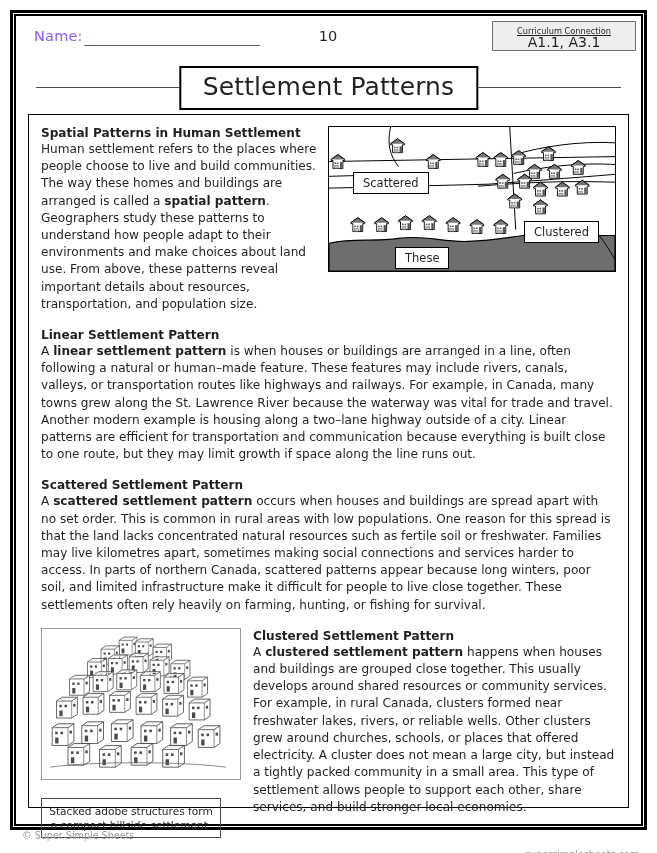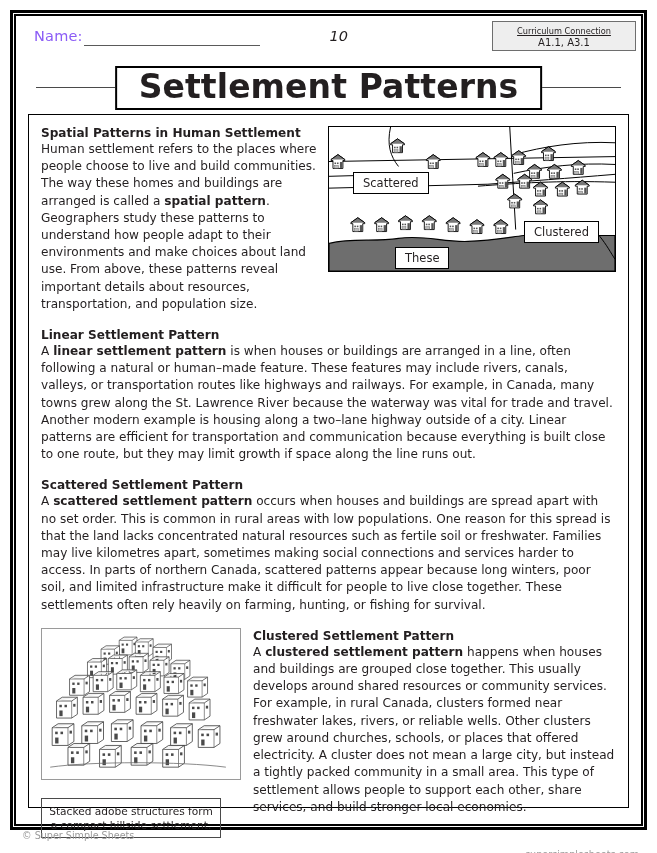--- a/index.html
+++ b/index.html
@@ -59,23 +59,22 @@
     top: 29px;
     width: 176px;
     height: 0;
     border-bottom: 1.6px solid #5a5a5a;
   }
   .page-number {
     position: absolute;
     left: 292px;
     top: 12px;
     width: 40px;
-    text-align: right;
+    text-align: center;
     font-size: 14.5px;
-    font-style: italic;
   }
   .curriculum-box {
     position: absolute;
     right: 5px;
     top: 5px;
     width: 144px;
     height: 30px;
     background: #eeeeee;
     border: 1.4px solid #6e6e6e;
     box-sizing: border-box;
@@ -83,21 +82,21 @@
     padding-top: 3px;
   }
   .curriculum-title {
     font-size: 8.2px;
     text-decoration: underline;
     display: block;
     line-height: 12px;
     color: #231f20;
   }
   .curriculum-codes {
-    font-size: 10px;
+    font-size: 14px;
     display: block;
     line-height: 11px;
     color: #231f20;
   }
 
   
   .title-wrap {
     position: absolute;
     left: 0;
     top: 50px;
@@ -115,22 +114,22 @@
   .title-box {
     position: absolute;
     left: 50%;
     transform: translateX(-50%);
     top: 0;
     border: 2px solid #000;
     background: #fff;
     padding: 4px 22px 6px 22px;
   }
   .title-text {
-    font-size: 33px;
-    font-weight: bold;
+    font-size: 25px;
+    font-weight: normal;
     letter-spacing: .1px;
     line-height: 30px;
     white-space: nowrap;
   }
 
   
   .content-box {
     position: absolute;
     left: 12px;
     top: 98px;

